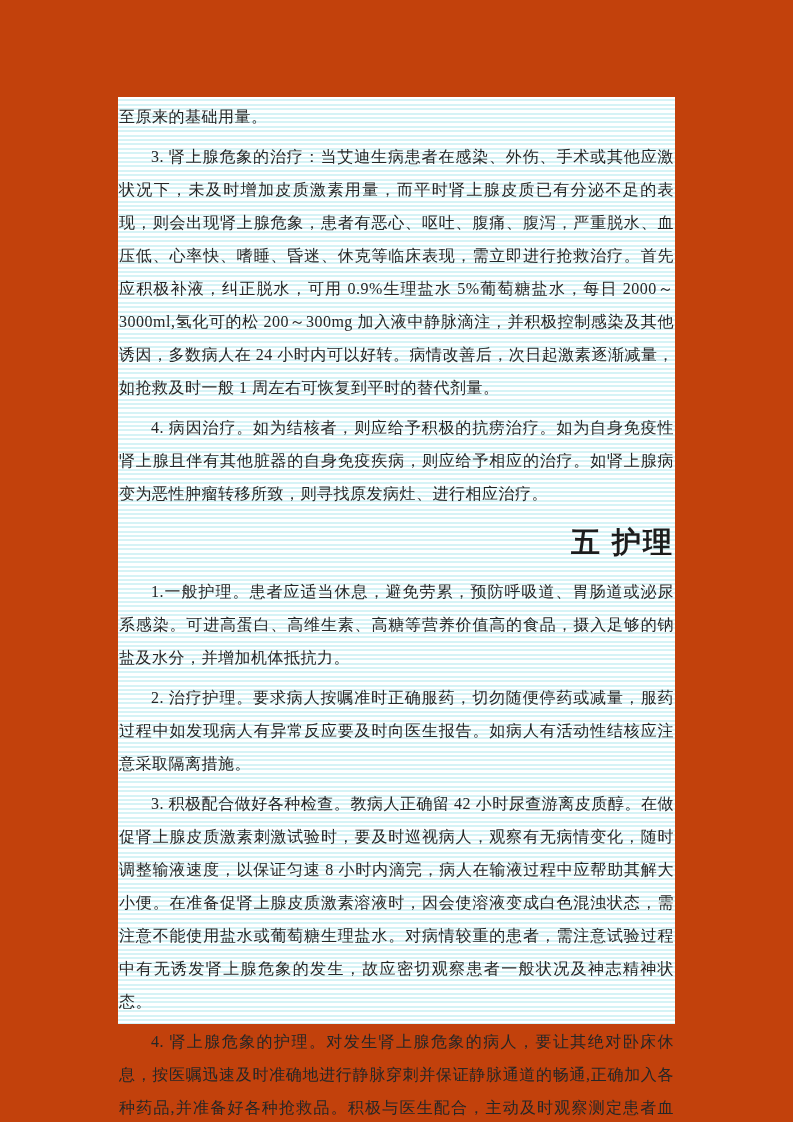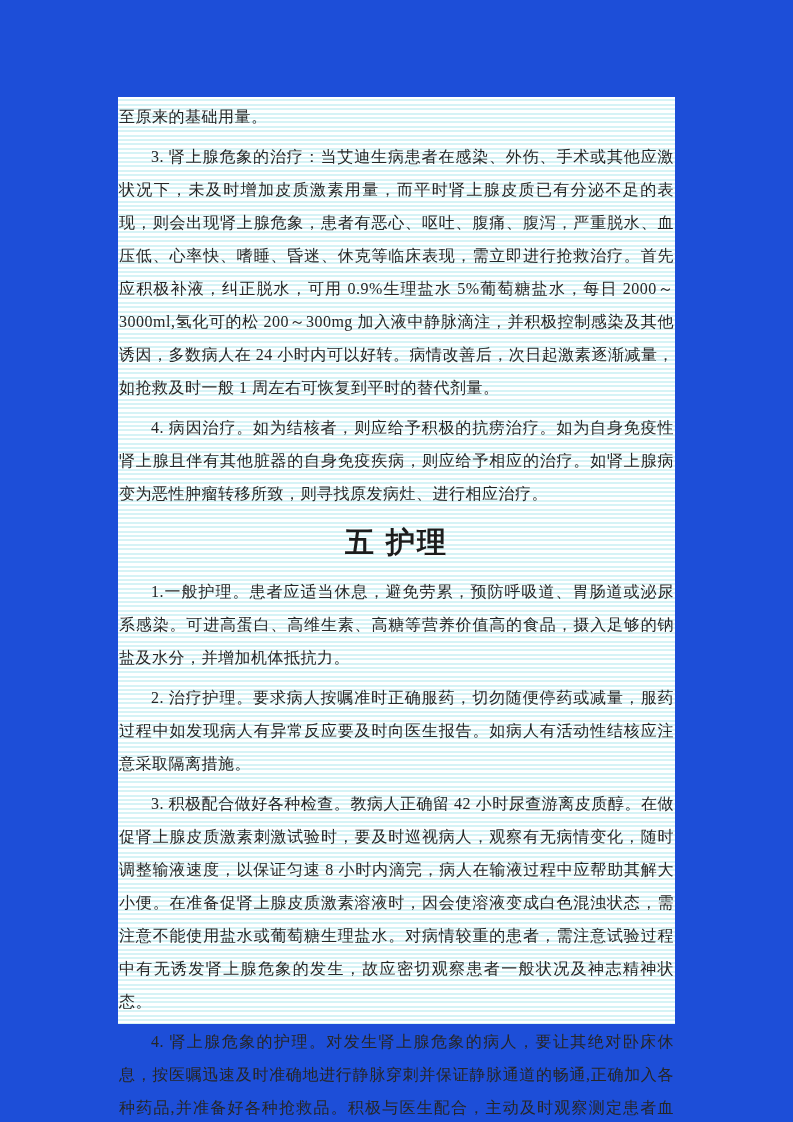--- a/index.html
+++ b/index.html
@@ -4,21 +4,21 @@
 <style>
   html, body {
     margin: 0;
     padding: 0;
     background: #ffffff;
   }
   .page {
     position: relative;
     width: 793px;
     height: 1122px;
-    background: #1d4ed8;
+    background: #c2410c;
     overflow: hidden;
     font-family: "Liberation Serif", "DejaVu Serif", serif;
   }
   .content {
     position: absolute;
     left: 118px;
     top: 97px;
     width: 557px;
     height: 927px;
     box-sizing: border-box;
@@ -44,21 +44,21 @@
   }
   .indent {
     text-indent: 32px;
   }
   .section-heading {
     margin: 11px 0 12px 0;
     font-family: "Liberation Sans", "DejaVu Sans", sans-serif;
     font-weight: bold;
     font-size: 29px;
     line-height: 42px;
-    text-align: center;
+    text-align: right;
     color: #1c1c1c;
     letter-spacing: 2px;
   }
   .section-heading + .body-par {
   }
 </style>
 </head>
 <body>
 
 <div class="page">

